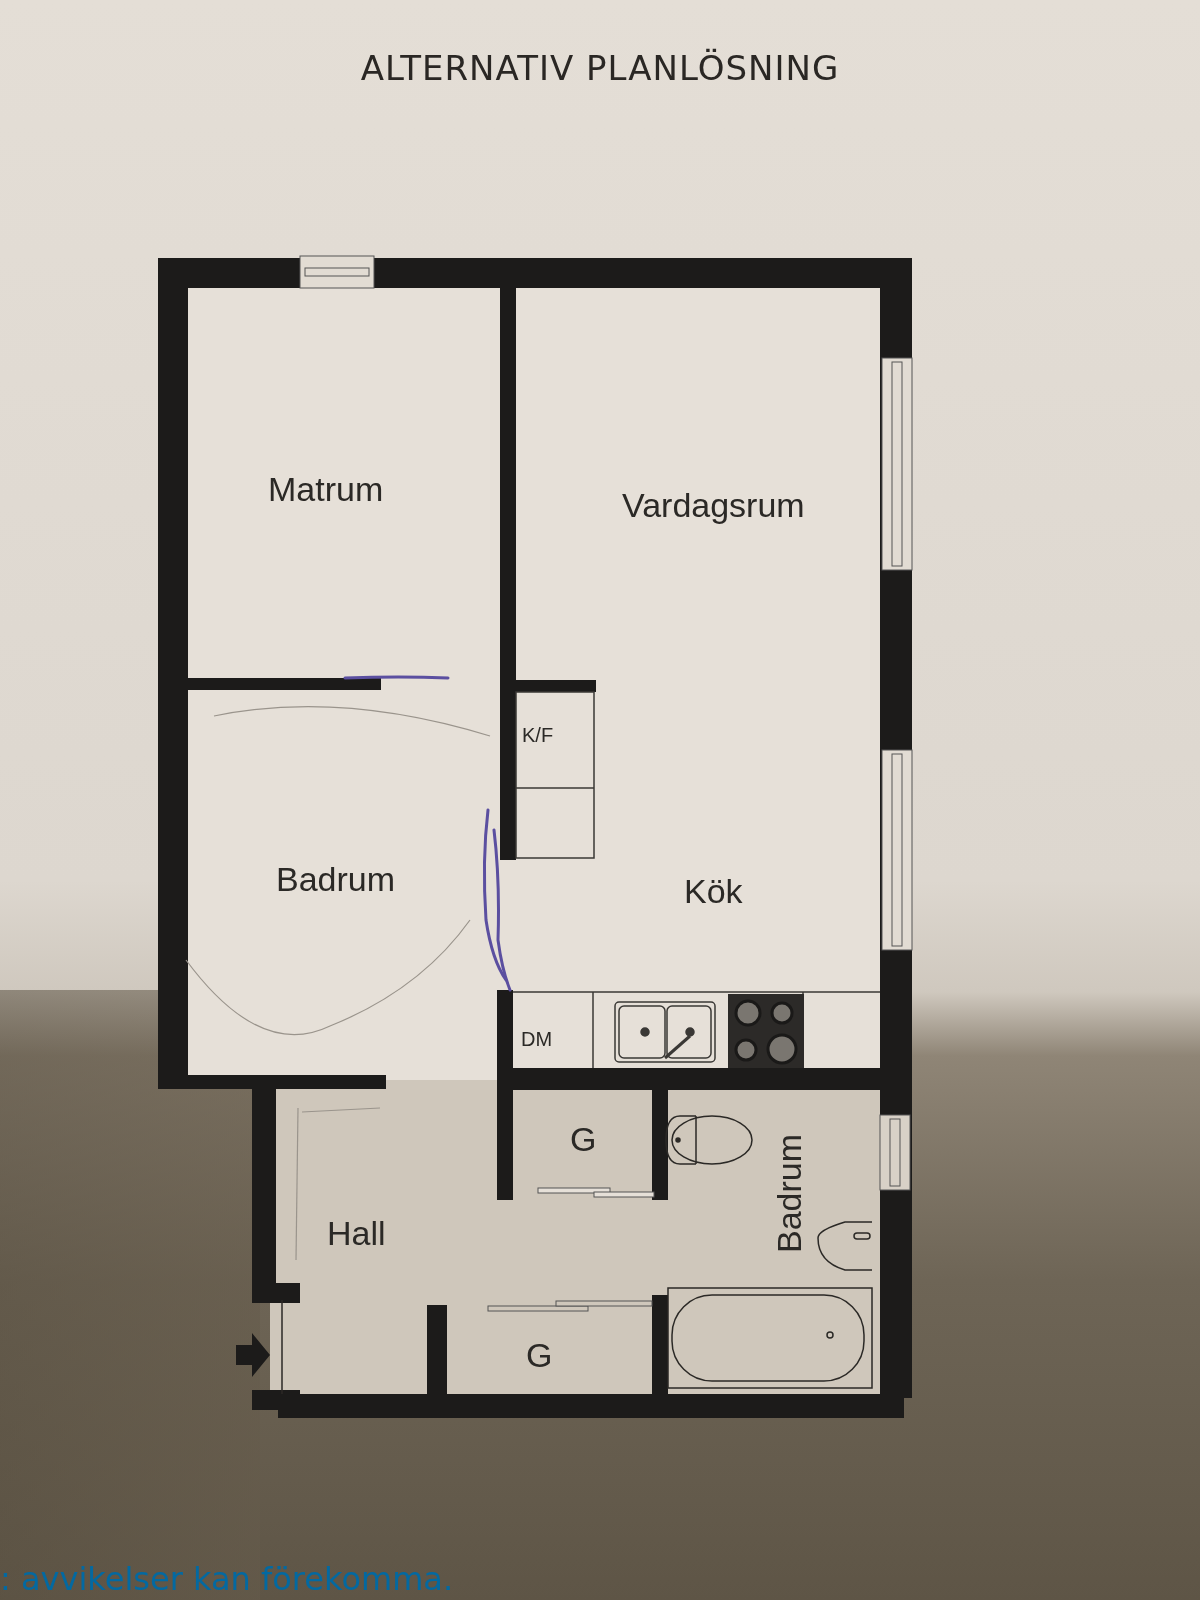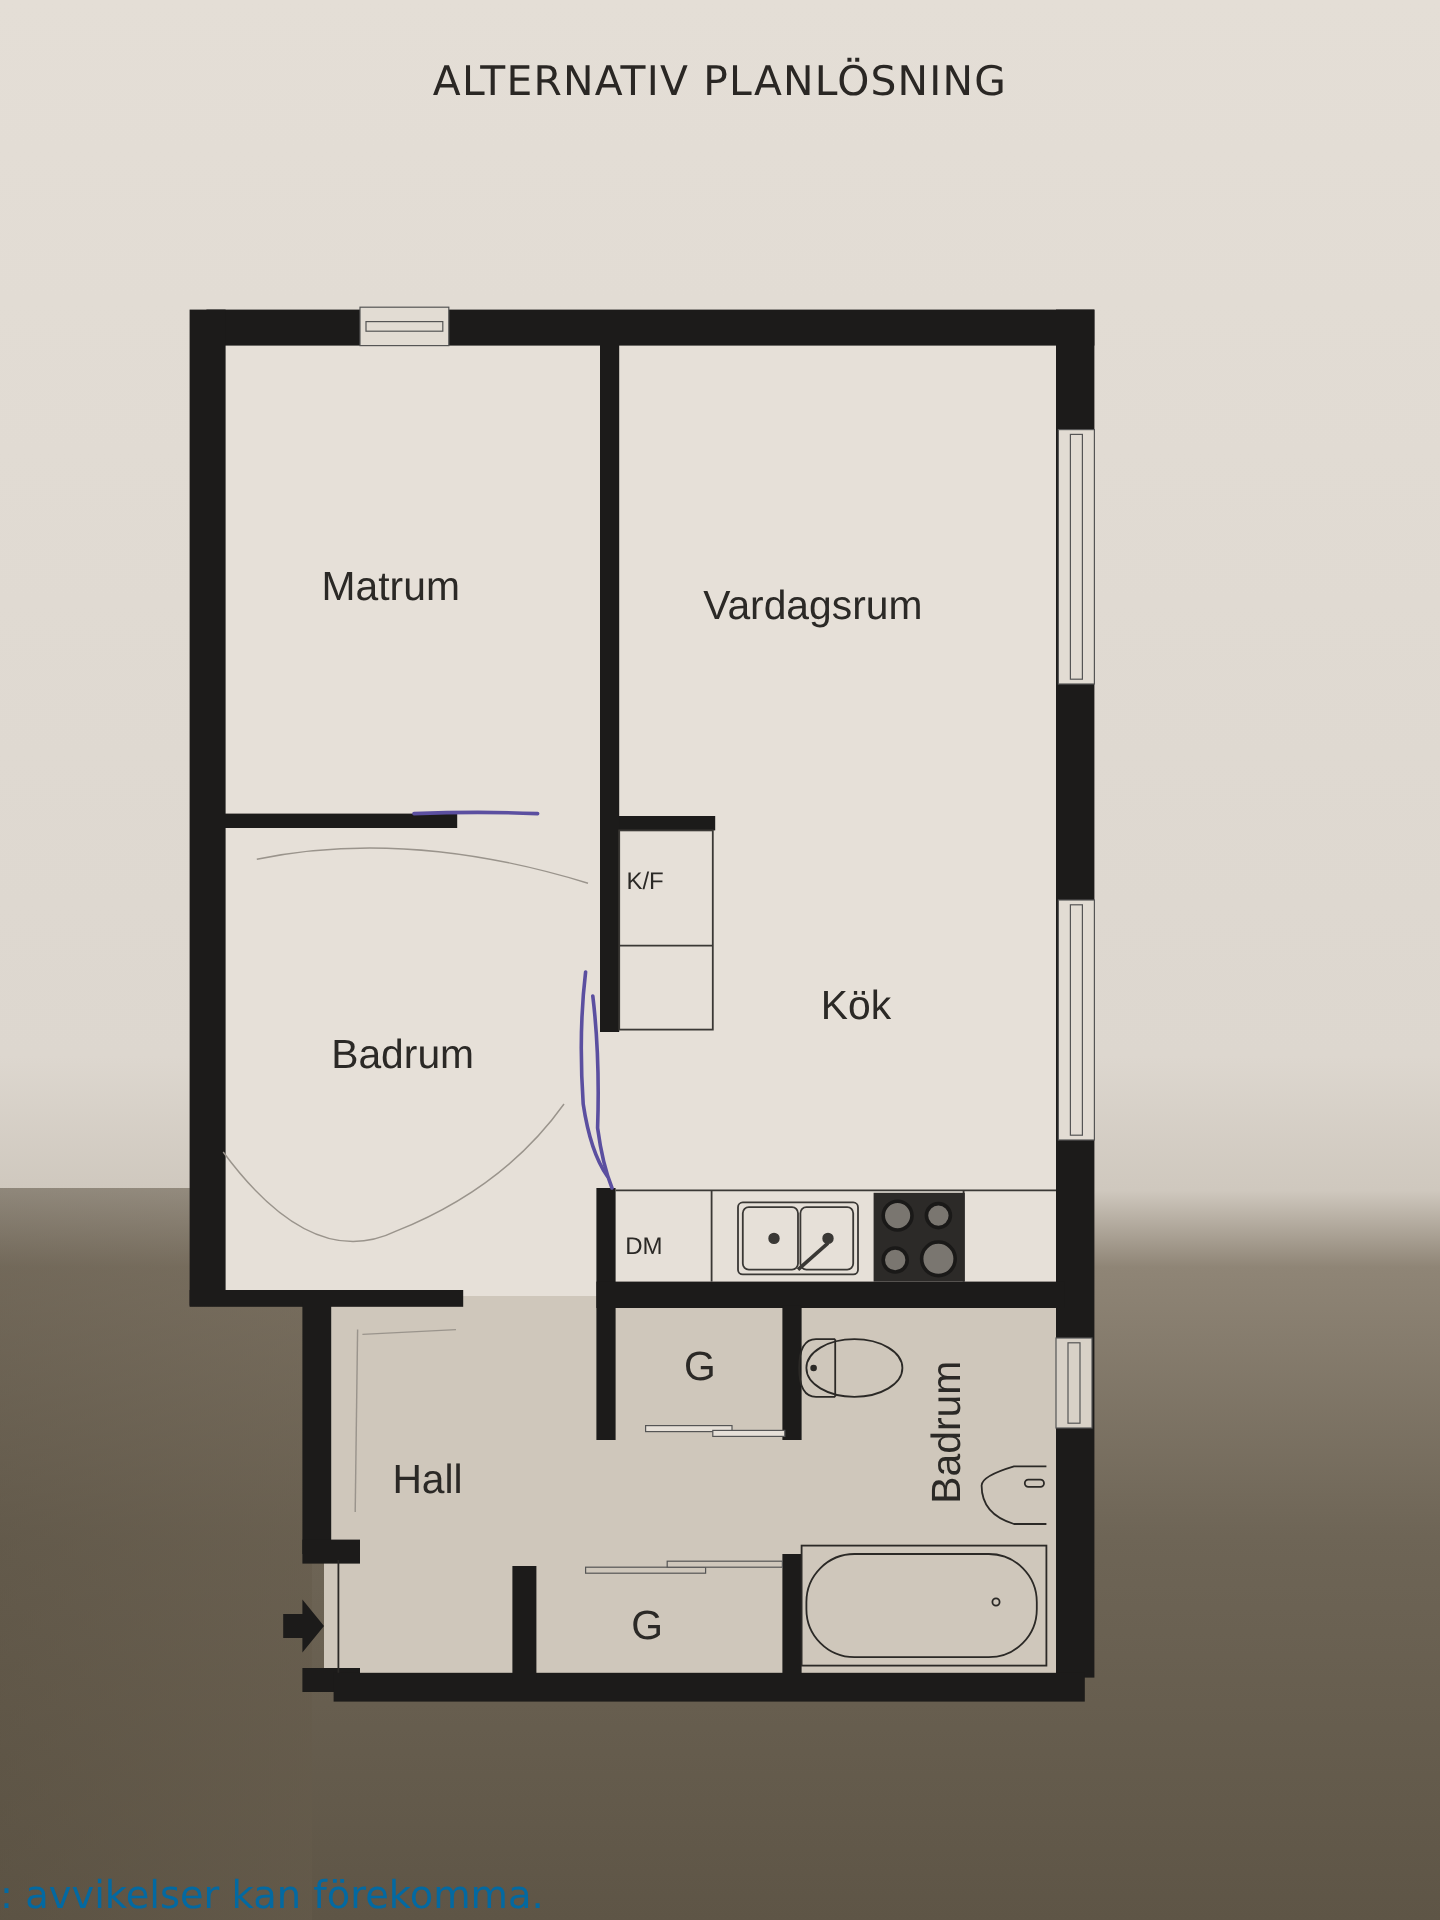--- a/index.html
+++ b/index.html
@@ -155,23 +155,23 @@
   </g>
   <g fill="none" stroke="#9a948c" stroke-width="1.2">
     <path d="M 214 716 Q 340 690 490 736"></path>
     <path d="M 186 960 Q 260 1060 330 1026 Q 420 990 470 920"></path>
     <path d="M 298 1108 L 296 1260"></path>
     <path d="M 302 1112 L 380 1108"></path>
   </g>
 </svg>
 
 <div class="label" style="left:268px; top:470px;">Matrum</div>
-<div class="label" style="left:586px; top:486px;">Vardagsrum</div>
+<div class="label" style="left:622px; top:486px;">Vardagsrum</div>
 <div class="label small" style="left:522px; top:724px;">K/F</div>
-<div class="label" style="left:684px; top:819px;">Kök</div>
+<div class="label" style="left:684px; top:872px;">Kök</div>
 <div class="label" style="left:276px; top:860px;">Badrum</div>
 <div class="label small" style="left:521px; top:1028px;">DM</div>
 <div class="label" style="left:570px; top:1120px;">G</div>
 <div class="label" style="left:526px; top:1336px;">G</div>
 <div class="label rot" style="left:730px; top:1174px;">Badrum</div>
 <div class="label" style="left:327px; top:1214px;">Hall</div>
 
 <div class="footer">:   avvikelser kan förekomma.</div>
 
 </body></html>

